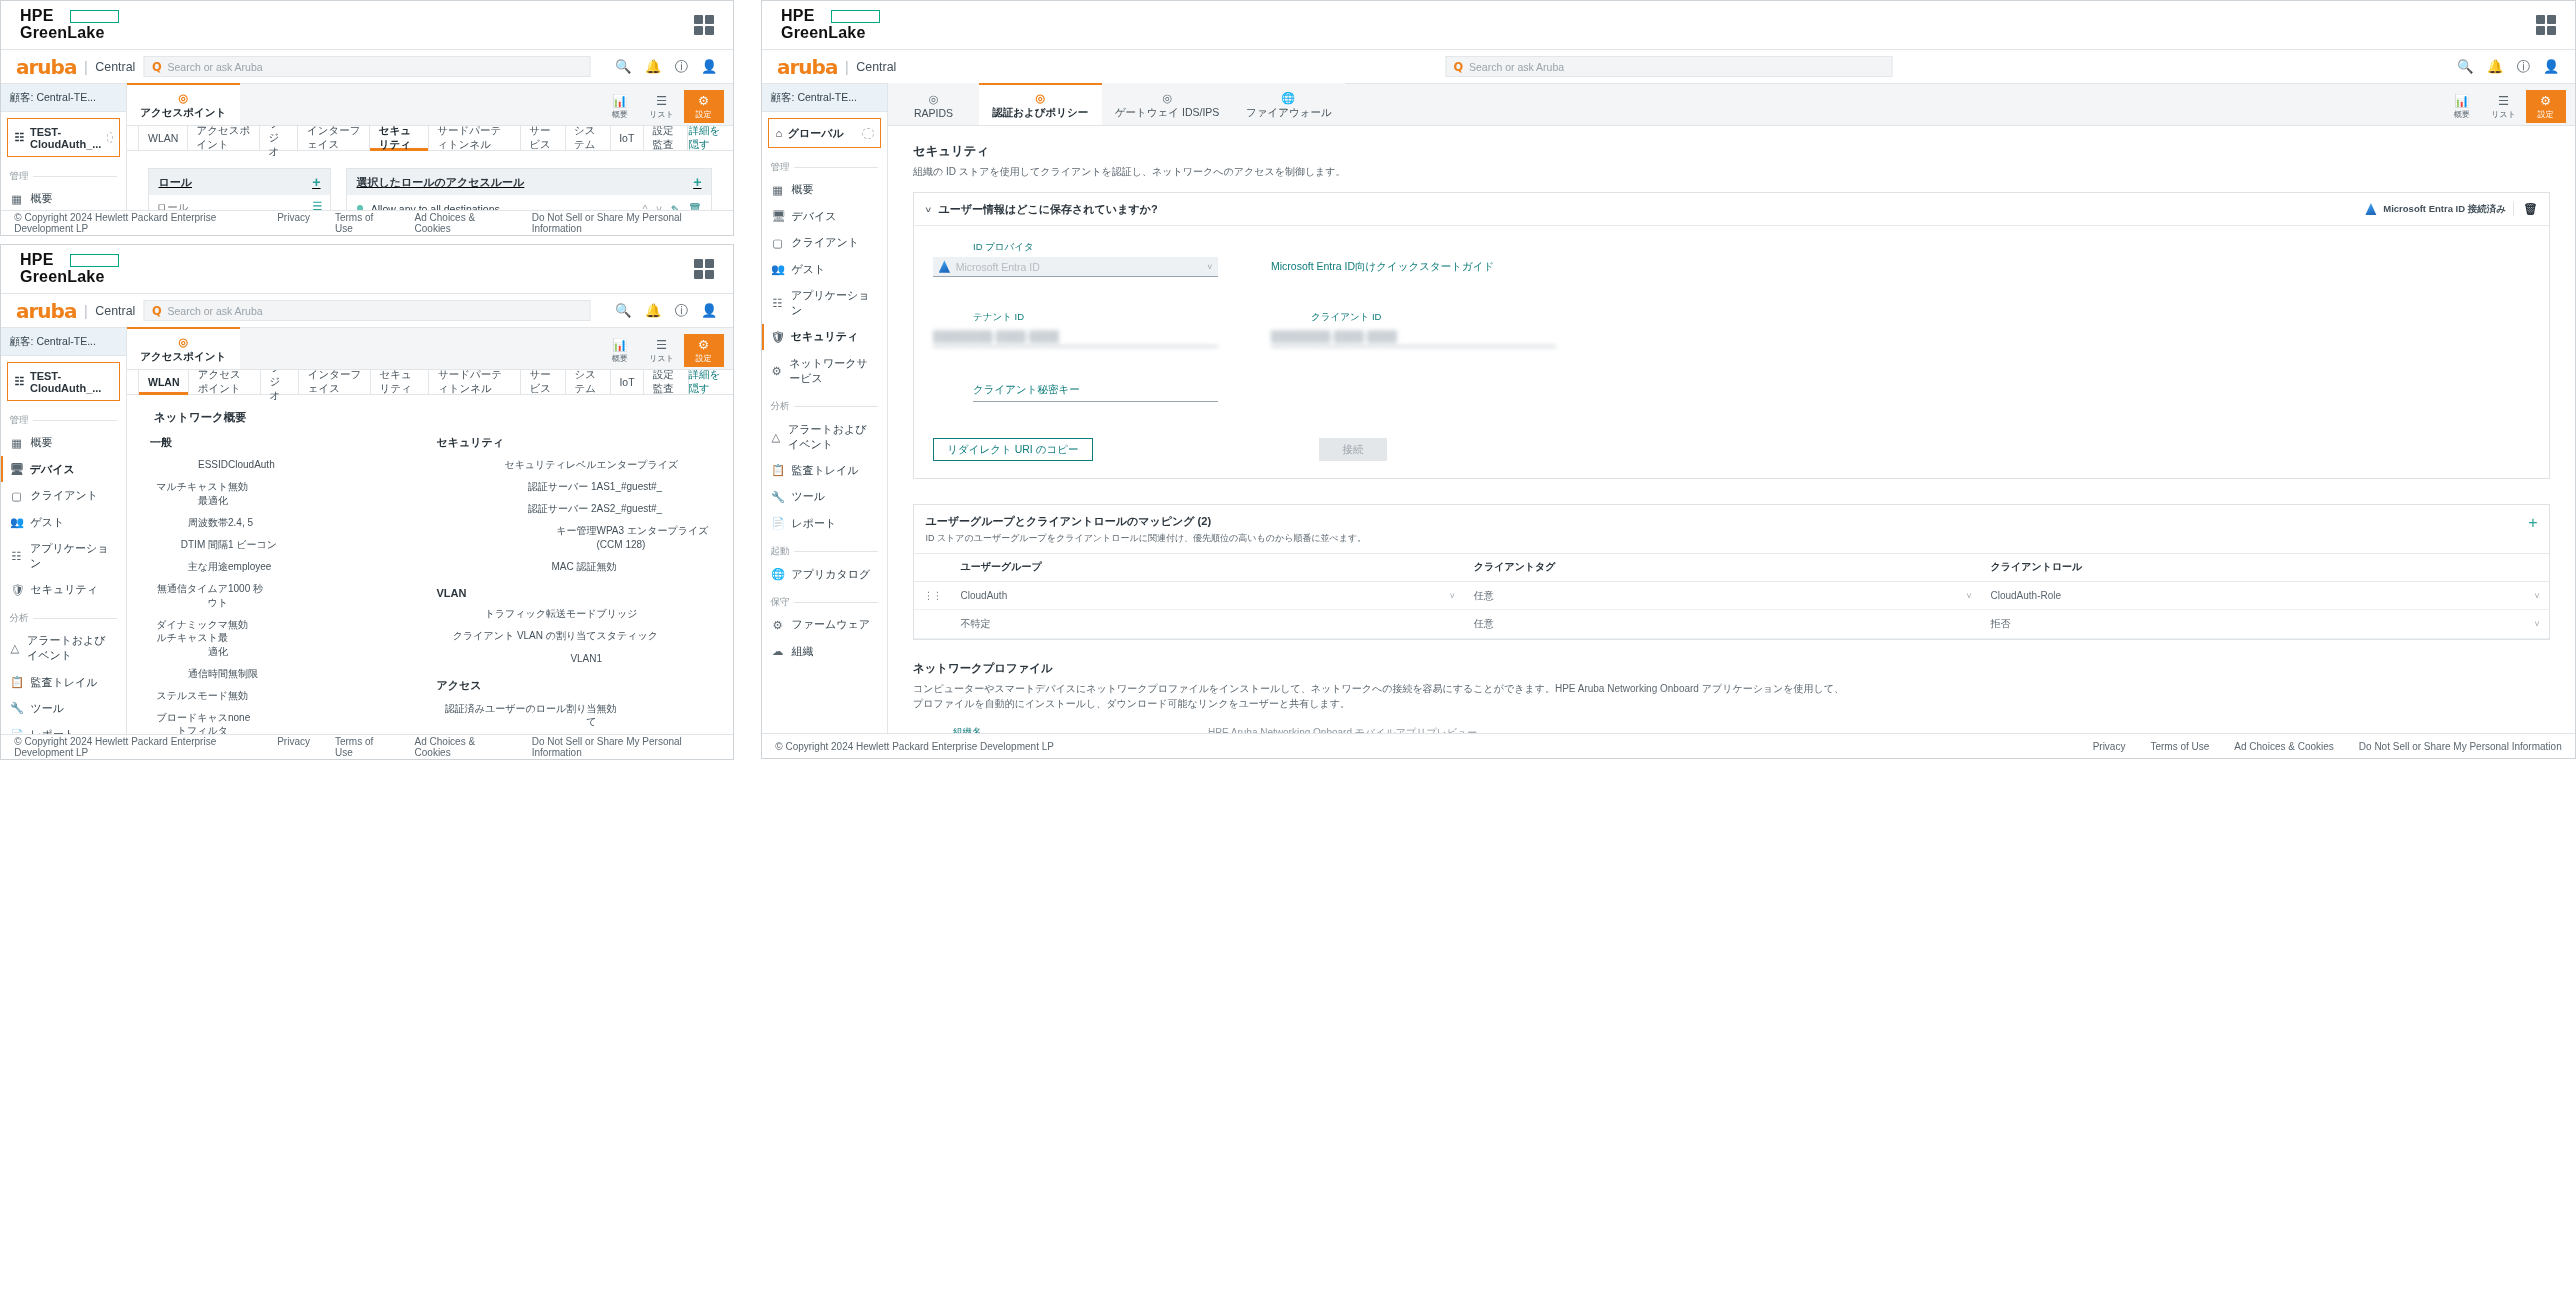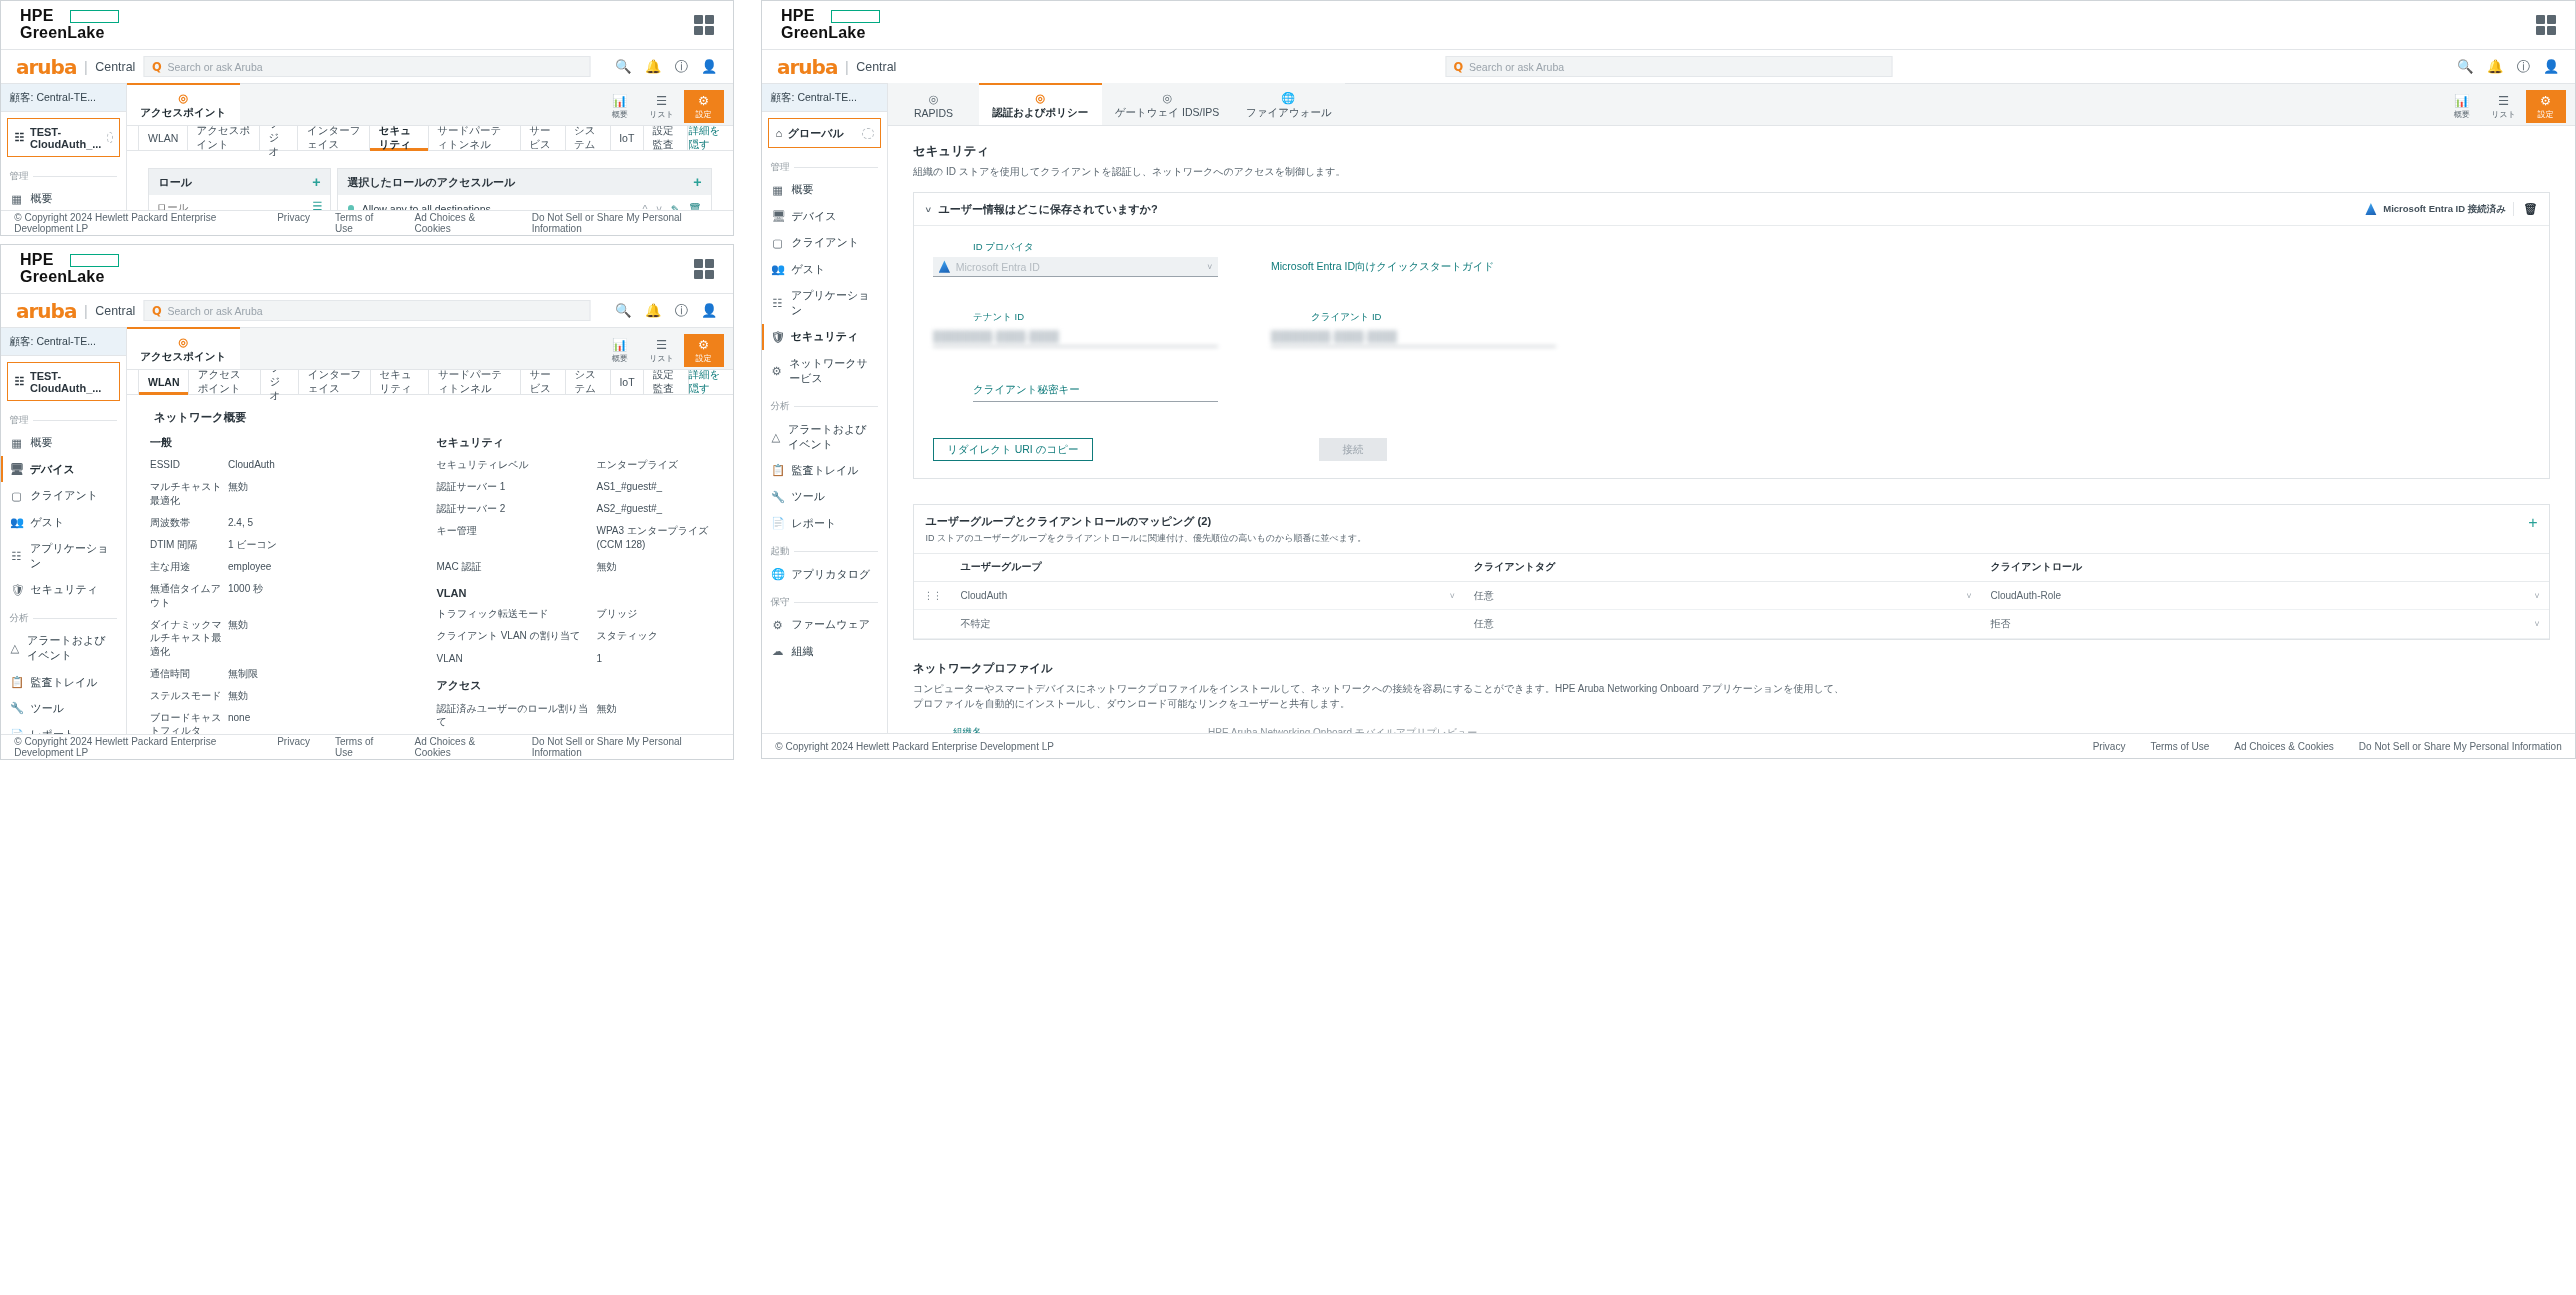--- a/index.html
+++ b/index.html
@@ -51,21 +51,21 @@
   .stab { font-size:10.5px; color:#43505a; padding:3.8px 8.6px; border-right:1px solid #e2e5e8; height:25px; display:flex; align-items:center; cursor:pointer;}
   .stab:first-child { border-left:1px solid #e2e5e8;}
   .stab.on { font-weight:bold; color:#1f2a31; box-shadow:inset 0 -2.9px 0 #f0811a; }
   .hide-det { margin-left:auto; font-size:10.5px; color:#0f7b7b; cursor:pointer; }
 
   .foot { position:absolute; left:0; right:0; bottom:0; height:25px; border-top:1px solid #e2e5e8; background:#fff; display:flex; align-items:center; font-size:10px; color:#5b6770; padding:0 13.3px; }
   .foot .links { margin-left:auto; display:flex; gap:25px; }
   .foot .links span { cursor:pointer; }
 
   
-  .pane-wrap { display:flex; gap:6px; padding:17px 21px 0 21px; }
+  .pane-wrap { display:flex; gap:15px; padding:17px 21px 0 21px;text-decoration:underline; }
   .card { border:1px solid #e2e5e8; background:#fff; }
   .card-hd { background:#eef1f3; display:flex; align-items:center; padding:5.7px 9.5px; font-size:11px; font-weight:bold; color:#2b353d; }
   .plus { margin-left:auto; color:#2aa198; font-size:14.3px; line-height:1; cursor:pointer; }
   .roles-card { width:183px; }
   .role-search { display:flex; align-items:center; padding:5.7px 7.6px; border-bottom:1px solid #e8ebed; }
   .role-search input { border:0; outline:0; font-size:10.5px; color:#33424c; width:100%; background:transparent; font-family:"Liberation Sans",sans-serif;}
   .role-search .ham { color:#2aa198; font-size:11.4px; line-height:1; }
   .role-item { font-size:10.5px; padding:5.7px 8.6px; display:flex; align-items:center; color:#33424c; cursor:pointer;}
   .role-item.sel { background:#00786f; color:#fff; font-weight:normal; }
   .role-item .trash { margin-left:38px; font-size:10.5px; }
@@ -77,21 +77,21 @@
   .dot { width:6.7px; height:6.7px; border-radius:50%; background:#5fc3b6; flex:none; }
   .rule-actions { margin-left:auto; display:flex; align-items:center; gap:8.6px; color:#9aa3ab; font-size:10.5px; }
   .rule-actions .e { color:#0f7b7b; } .rule-actions .d { color:#0f7b7b; }
 
   
   .ov-title { font-size:11.4px; font-weight:bold; color:#2b353d; padding:15px 0 9.5px 27px; }
   .ov-cols { display:flex; padding:0 23px; gap:13px; }
   .ov-col { flex:1; }
   .ov-h { font-size:11px; font-weight:bold; color:#2b353d; margin:0 0 8.6px 0; }
   .kv { display:flex; font-size:10px; color:#43505a; margin-bottom:8.6px; line-height:1.35; }
-  .kv .k { width:78px; flex:none; color:#43505a; }
+  .kv .k { width:78px; flex:none; color:#43505a;text-align:right; }
   .kv .v { flex:1; }
   .kv2 .k { width:160px; }
   .rate { display:flex; font-size:10px; margin-bottom:7.6px;}
   .rate .band { width:78px; font-weight:bold; color:#2b353d;}
   .rate .b2 { width:49px; color:#43505a;}
   .rate .vals { color:#43505a; line-height:1.35;}
 
   
   .ca-body { padding:17px 25px 0 25px; }
   .ca-h1 { font-size:12.4px; font-weight:bold; color:#2b353d; }

